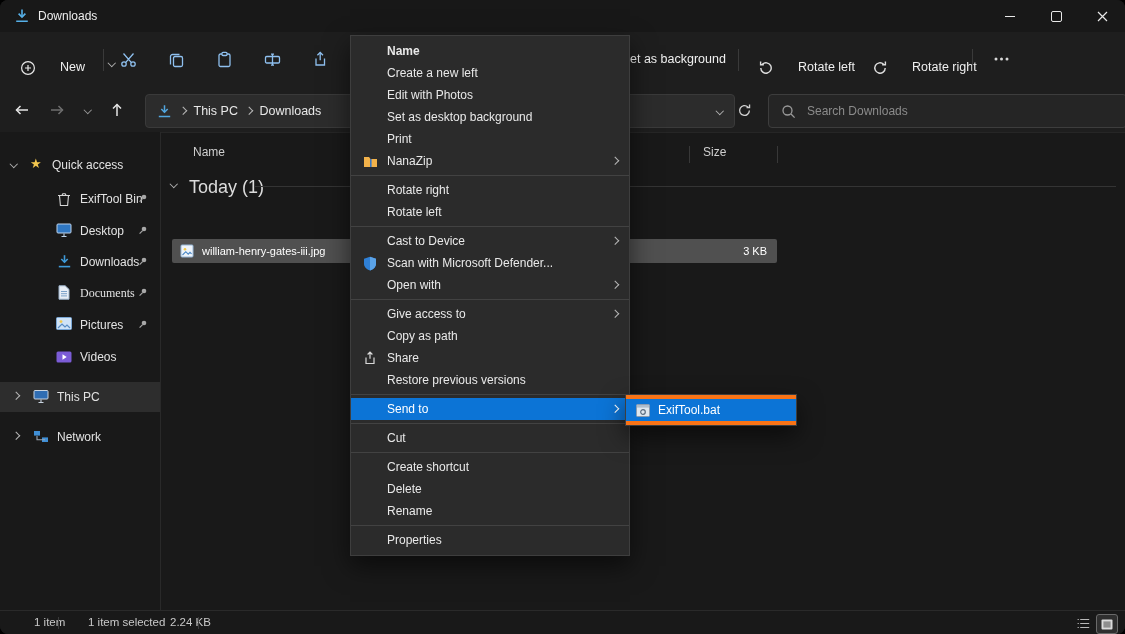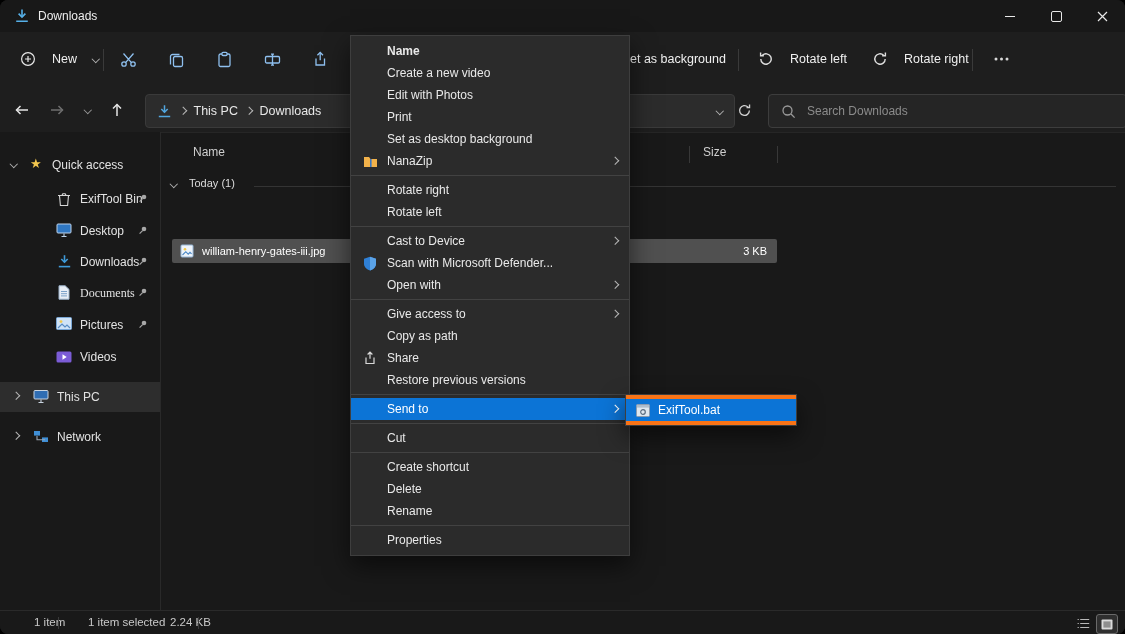--- a/index.html
+++ b/index.html
@@ -11,21 +11,21 @@
   .titlebar{position:absolute;left:0;top:0;width:100%;height:32px;background:#181818;}
   .tb-app-icon{position:absolute;left:14px;top:8px;}
   .tb-title{position:absolute;left:38px;top:9px;font-size:12px;color:#ededed;}
   .win-controls{position:absolute;right:0;top:0;height:32px;display:flex;}
   .wc{width:46px;height:32px;display:flex;align-items:center;justify-content:center;}
   .glyph-min{width:10px;height:1px;background:#e8e8e8;}
   .glyph-max{width:9px;height:9px;border:1px solid #e8e8e8;border-radius:2px;}
 
   
   .toolbar{position:absolute;left:0;top:32px;width:100%;height:56px;background:#1e1e1e;}
-  .tb-btn{position:absolute;top:11px;height:32px;display:flex;align-items:center;gap:16px;padding:0 10px;border-radius:4px;font-size:12.5px;color:#f0f0f0;}
+  .tb-btn{position:absolute;top:28px;height:32px;display:flex;align-items:flex-start;gap:24px;padding:0 10px;border-radius:4px;font-size:12.5px;color:#f0f0f0;}
   .tb-ibtn{position:absolute;top:11px;width:38px;height:32px;display:flex;align-items:center;justify-content:center;border-radius:4px;}
   .tb-div{position:absolute;top:17px;width:1px;height:22px;background:#3a3a3a;}
   .tb-clip{position:absolute;top:20px;font-size:12.5px;color:#f0f0f0;}
 
   
   .addr-row{position:absolute;left:0;top:88px;width:100%;height:44px;background:#1e1e1e;border-bottom:1px solid #262626;}
   .nav-btn{position:absolute;top:8px;width:28px;height:28px;display:flex;align-items:center;justify-content:center;border-radius:4px;}
   .addr-bar{position:absolute;left:145px;top:6px;width:577px;height:32px;background:#2c2c2c;border:1px solid #3a3a3a;border-radius:4px;display:flex;align-items:center;gap:8px;padding-left:11px;font-size:12.5px;color:#e8e8e8;}
   .addr-chev{position:absolute;right:12px;top:13px;}
   .refresh-btn{position:absolute;left:730px;top:8px;width:28px;height:28px;display:flex;align-items:center;justify-content:center;border-radius:4px;}
@@ -44,21 +44,21 @@
   .sb-row{position:absolute;left:0;width:160px;height:30px;font-size:12px;color:#e2e2e2;}
   .sb-row .lbl{position:absolute;top:8px;}
   .sb-ic{position:absolute;top:7px;}
   .sb-pin{position:absolute;left:137px;top:9px;}
   .sb-sel{background:#2d2d2d;}
 
   
   .col-hdr{position:absolute;top:145px;font-size:12px;color:#cfcfcf;}
   .col-div{position:absolute;top:146px;width:1px;height:17px;background:#383838;}
   .grp-chev{position:absolute;left:171px;top:181px;}
-  .grp-lbl{position:absolute;left:189px;top:177px;font-size:11px;color:#dcdcdc;}
+  .grp-lbl{position:absolute;left:189px;top:177px;font-size:18px;color:#dcdcdc;}
   .grp-line{position:absolute;left:254px;top:186px;width:862px;height:1px;background:#343434;}
   .file-row{position:absolute;left:172px;top:200px;width:605px;height:24px;background:#505050;border-radius:2px;display:flex;align-items:center;font-size:11px;color:#fff;margin-top:39px;}
   .file-row .fic{margin-left:8px;display:flex;}
   .file-row .fname{margin-left:8px;}
   .file-row .fsize{margin-left:auto;margin-right:10px;}
 
   
   .ctx{position:absolute;left:350px;top:35px;width:278px;background:#2b2b2b;border:1px solid #3e3e3e;box-shadow:0 10px 24px rgba(0,0,0,.55);padding:4px 0;z-index:50;}
   .mi{position:relative;height:22px;display:flex;align-items:center;padding:0 24px 0 36px;font-size:12px;color:#e9e9e9;white-space:nowrap;}
   .mi.bold{font-weight:bold;}
@@ -374,30 +374,30 @@
     </span>
     <span class="fname">william-henry-gates-iii.jpg</span>
     <span class="fsize">3 KB</span>
   </div>
 
   <div class="ctx">
     <div class="mi bold">
         <span>Name</span>
       </div>
     <div class="mi">
-        <span>Create a new video</span>
+        <span>Create a new left</span>
       </div>
     <div class="mi">
         <span>Edit with Photos</span>
       </div>
     <div class="mi">
+        <span>Set as desktop background</span>
+      </div>
+    <div class="mi">
         <span>Print</span>
-      </div>
-    <div class="mi">
-        <span>Set as desktop background</span>
       </div>
     <div class="mi">
       <span class="mi-ic">
           <svg width="15" height="14" viewBox="0 0 15 14">
             <path d="M1 3h5l1.5 2H14v8H1z" fill="#f2b24a"></path>
             <rect x="7" y="5" width="1.6" height="8" fill="#3b78c4"></rect>
           </svg>
         </span>
       <span>NanaZip</span>
       <span class="mi-arr chev sm cr"></span>

